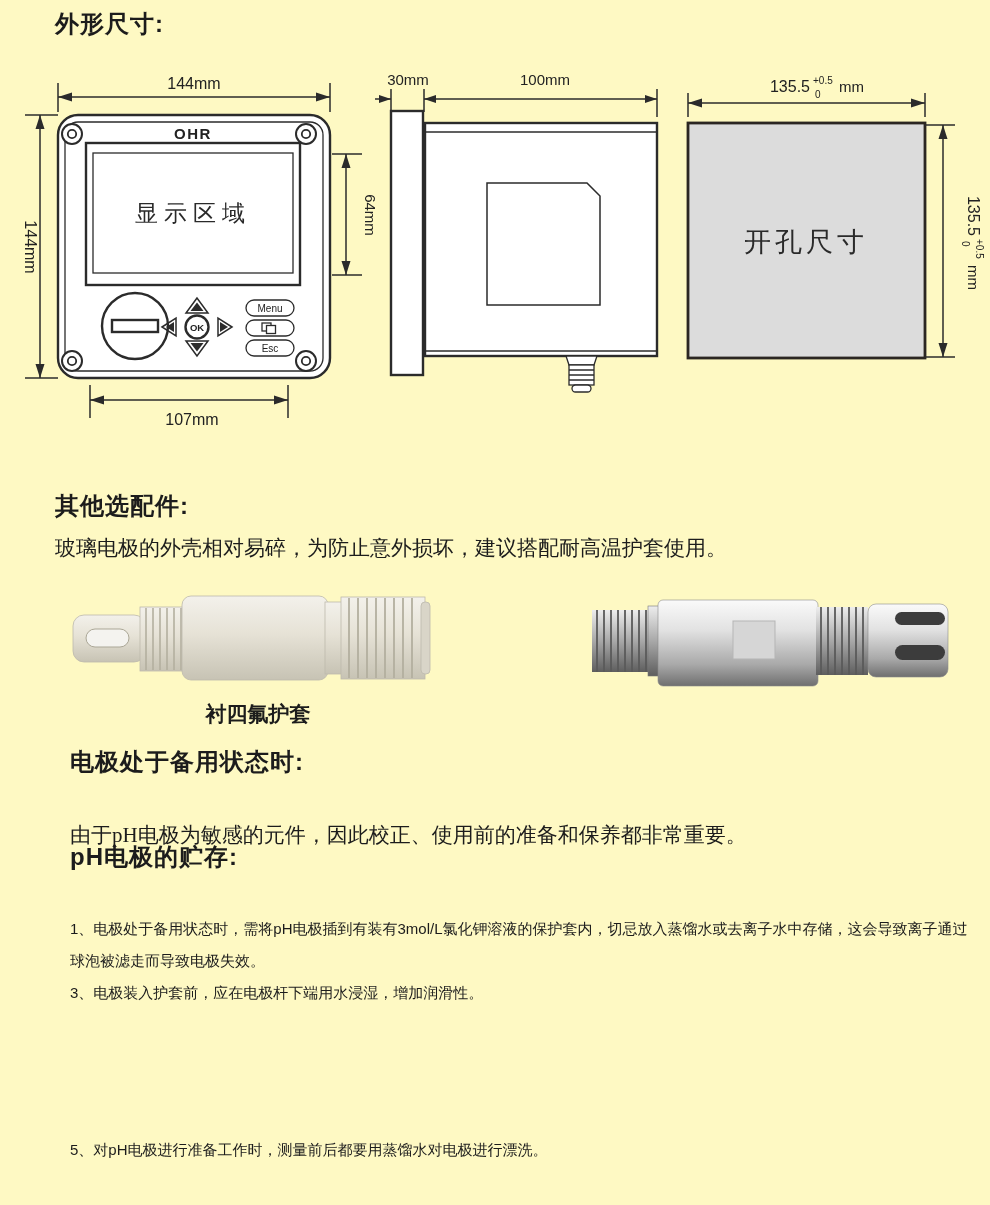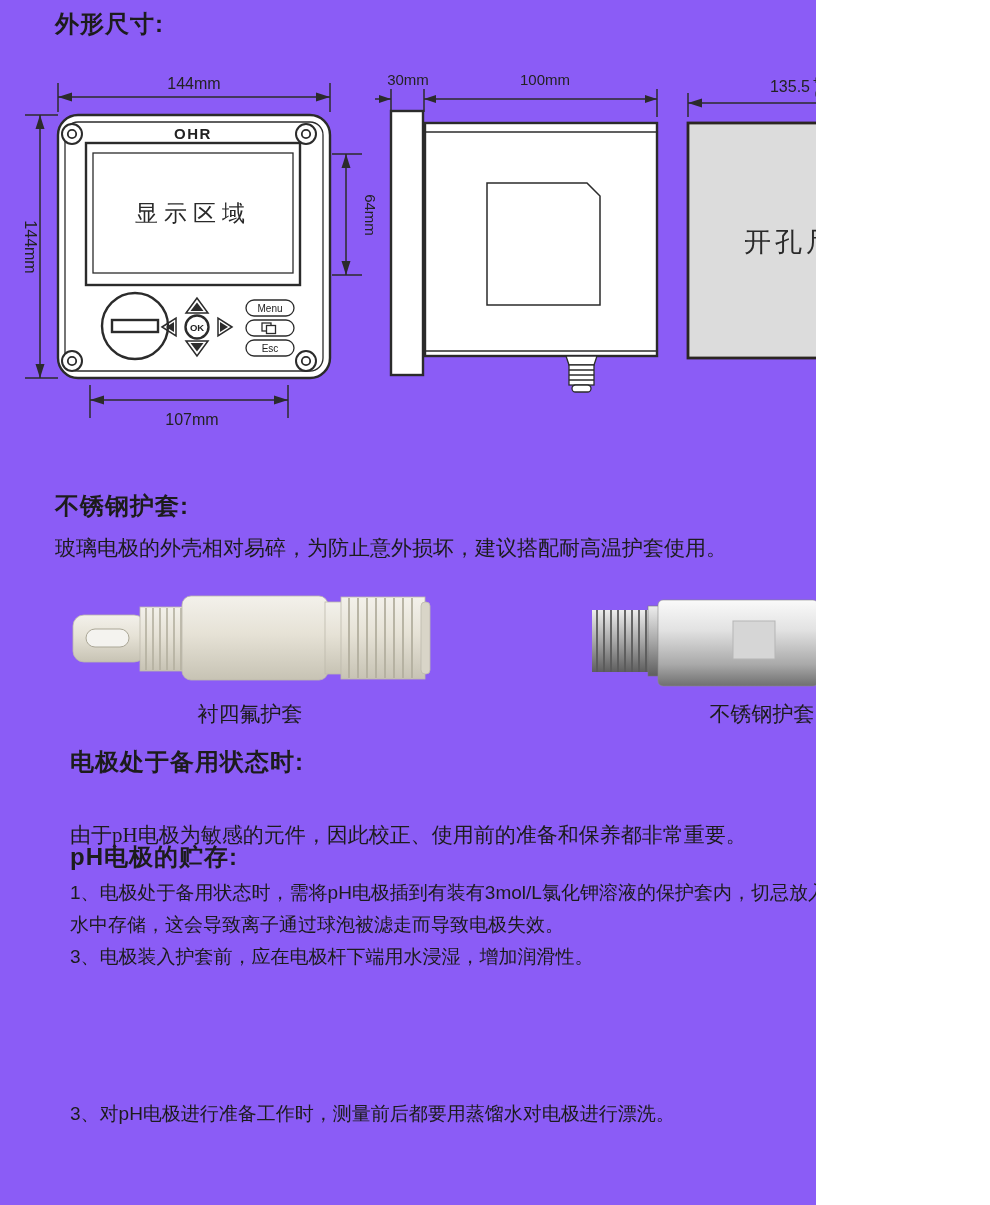--- a/index.html
+++ b/index.html
@@ -1,25 +1,25 @@
 <!DOCTYPE html>
 <html><head>
 <meta charset="utf-8">
 <style>
   html,body{margin:0;padding:0;}
   #page{
-    position:relative; width:816px; height:1205px;
-    background:#8b5cf6; overflow:hidden;
+    position:relative; width:990px; height:1205px;
+    background:#fef9c3; overflow:hidden;
     font-family:"Liberation Sans", sans-serif;
     color:#1c1c1c;
   }
   .abs{position:absolute;}
   .h1{font-size:24px;font-weight:bold;letter-spacing:1px;}
   .body-text{font-size:21px;line-height:30px;}
-  .list{font-size:19px;line-height:32px;width:905px;}
+  .list{font-size:15px;line-height:32px;width:905px;margin-top:36px;}
   .list p{margin:0;}
   .caption{font-size:21px;text-align:center;width:220px;}
   svg{display:block;}
   svg text{font-family:"Liberation Sans", sans-serif;fill:#222;}
   svg .serif{font-family:"Liberation Serif", serif;fill:#2a2a2a;}
   .ln{stroke:#2b2b2b;stroke-width:1.5;fill:none;}
   .ln2{stroke:#2b2b2b;stroke-width:2.4;fill:#fff;}
   .ln3{stroke:#2b2b2b;stroke-width:1.3;fill:#fff;}
   .arr{fill:#2b2b2b;stroke:none;}
 </style>
@@ -183,21 +183,21 @@
       <polygon class="arr" points="271,302 266.5,288 275.5,288"></polygon>
       <g transform="translate(296,133) rotate(90)">
         <text x="48" y="0" font-size="16" text-anchor="end">135.5</text>
         <text x="51" y="-8" font-size="10">+0.5</text>
         <text x="53" y="6" font-size="10">0</text>
         <text x="77" y="0" font-size="15">mm</text>
       </g>
     </g>
   </svg>
 
-  <div class="abs h1" style="left:55px;top:490px;">不锈钢护套:</div>
+  <div class="abs h1" style="left:55px;top:490px;">其他选配件:</div>
   <div class="abs body-text" style="left:55px;top:533px;width:900px;">玻璃电极的外壳相对易碎，为防止意外损坏，建议搭配耐高温护套使用。</div>
 
   <svg class="abs" style="left:55px;top:582px;" width="390" height="115" viewBox="0 0 390 115">
     <defs>
       <linearGradient id="ptfeG" x1="0" y1="0" x2="0" y2="1">
         <stop offset="0" stop-color="#f3f1eb"></stop>
           <stop offset="0.45" stop-color="#e6e2d6"></stop>
           <stop offset="1" stop-color="#c7c3b4"></stop>
       </linearGradient>
     </defs>
@@ -220,21 +220,21 @@
         <line x1="303" y1="16" x2="303" y2="96"></line>
       <line x1="312" y1="16" x2="312" y2="96"></line>
         <line x1="321" y1="16" x2="321" y2="96"></line>
       <line x1="330" y1="16" x2="330" y2="96"></line>
         <line x1="339" y1="16" x2="339" y2="96"></line>
       <line x1="348" y1="16" x2="348" y2="96"></line>
         <line x1="357" y1="16" x2="357" y2="96"></line>
     </g>
     <rect x="366" y="20" width="9" height="72" rx="4" fill="#d9d5c8" stroke="#bdb9ac" stroke-width="0.8"></rect>
   </svg>
-  <div class="abs caption" style="left:140px;top:700px;">衬四氟护套</div>
+  <div class="abs caption" style="left:148px;top:700px;font-weight:bold;">衬四氟护套</div>
 
   <svg class="abs" style="left:585px;top:595px;" width="380" height="100" viewBox="0 0 380 100">
     <defs>
       <linearGradient id="stlG" x1="0" y1="0" x2="0" y2="1">
         <stop offset="0" stop-color="#ededed"></stop>
           <stop offset="0.5" stop-color="#a8a8a8"></stop>
           <stop offset="1" stop-color="#5e5e5e"></stop>
       </linearGradient>
       <linearGradient id="stlB" x1="0" y1="0" x2="0" y2="1">
         <stop offset="0" stop-color="#fafafa"></stop>
@@ -264,28 +264,27 @@
       <line x1="250" y1="12" x2="250" y2="80"></line>
         <line x1="257" y1="12" x2="257" y2="80"></line>
       <line x1="264" y1="12" x2="264" y2="80"></line>
         <line x1="271" y1="12" x2="271" y2="80"></line>
       <line x1="278" y1="12" x2="278" y2="80"></line>
     </g>
     <rect x="283" y="9" width="80" height="73" rx="8" fill="url(#stlB)" stroke="#8c8c8c" stroke-width="0.6"></rect>
     <rect x="310" y="17" width="50" height="13" rx="6.5" fill="#3c3c3c"></rect>
     <rect x="310" y="50" width="50" height="15" rx="7.5" fill="#3c3c3c"></rect>
   </svg>
-  <div class="abs caption" style="left:652px;top:700px;">不锈钢护套</div>
 
   <div class="abs h1" style="left:70px;top:746px;">电极处于备用状态时:</div>
   <div class="abs body-text" style="left:70px;top:820px;width:905px;font-family:Liberation Serif, serif;">由于pH电极为敏感的元件，因此校正、使用前的准备和保养都非常重要。</div>
 
   <div class="abs h1" style="left:70px;top:841px;">pH电极的贮存:</div>
   <div class="abs list" style="left:70px;top:877px;">
     <p>1、电极处于备用状态时，需将pH电极插到有装有3mol/L氯化钾溶液的保护套内，切忌放入蒸馏水或去离子水中存储，这会导致离子通过球泡被滤走而导致电极失效。</p>
     <p>3、电极装入护套前，应在电极杆下端用水浸湿，增加润滑性。</p>
   </div>
 
   <div class="abs list" style="left:70px;top:1098px;">
-    <p>3、对pH电极进行准备工作时，测量前后都要用蒸馏水对电极进行漂洗。</p>
+    <p>5、对pH电极进行准备工作时，测量前后都要用蒸馏水对电极进行漂洗。</p>
   </div>
 
 </div>
 
 </body></html>

